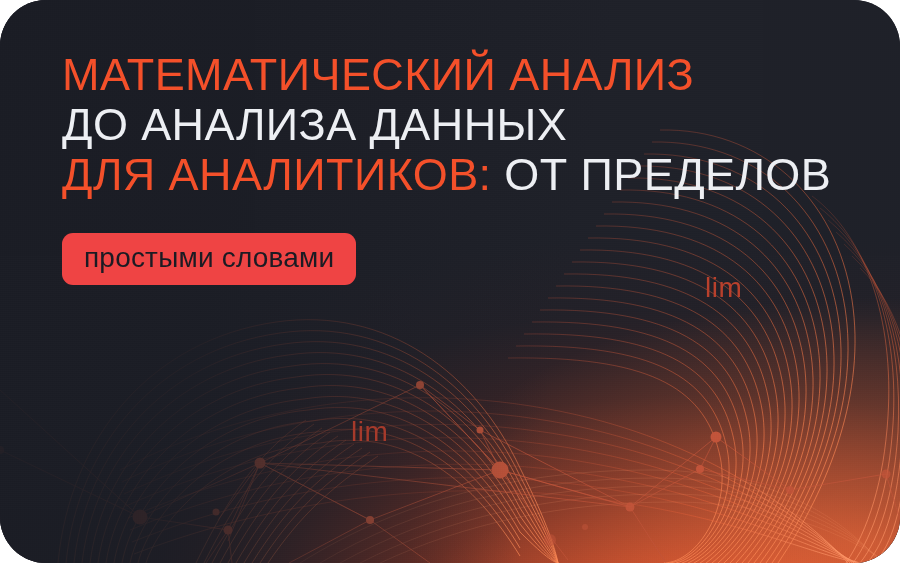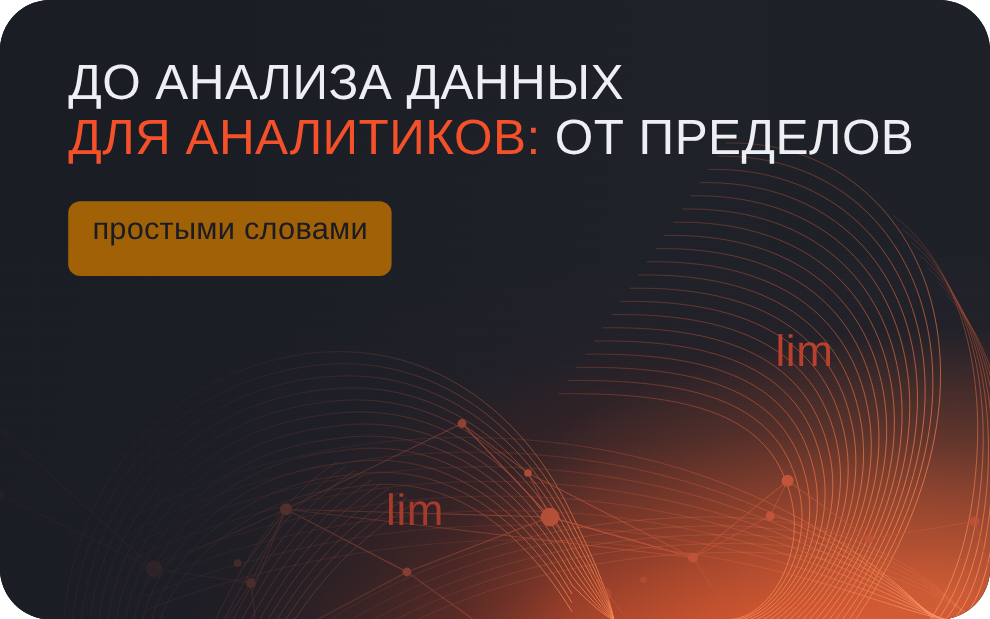--- a/index.html
+++ b/index.html
@@ -110,44 +110,43 @@
     text-transform: uppercase;
     white-space: nowrap;
   }
   .hl-line { display: block; }
   .accent { color: #f4502a; }
   .plain  { color: #edeff3; }
 
   .badge {
     display: inline-block;
     margin-top: 33px;
-    padding: 8px 22px 26px 22px;
+    padding: 8px 22px 10px 22px;
     border: none;
     border-radius: 11px;
-    background: #a16207;
+    background: #ef4444;
     color: #1b1b23;
     font-size: 28px;
     line-height: 34px;
     font-weight: 400;
     letter-spacing: 0.2px;
     white-space: nowrap;
     cursor: pointer;
   }
 
   
   .lim {
     position: absolute;
     z-index: 6;
-    font-size: 40px;
+    font-size: 28px;
     line-height: 40px;
     font-weight: 400;
     letter-spacing: 0.5px;
     color: #b9402c;
     user-select: none;
-    margin-top: 32px;
   }
   .lim-a { left: 705px; top: 268px; }
   .lim-b { left: 351px; top: 412px; color: #a63a2b; }
 </style>
 </head>
 <body>
 
 <div class="banner">
 
   <div class="bg-base"></div>
@@ -320,20 +319,23 @@
 
   <div class="bg-vignette"></div>
   <div class="bg-noise"></div>
 
   <div class="lim lim-a">lim</div>
   <div class="lim lim-b">lim</div>
 
   <div class="content">
     <h1 class="headline">
       <span class="hl-line">
+        <span class="accent">МАТЕМАТИЧЕСКИЙ АНАЛИЗ</span>
+      </span>
+      <span class="hl-line">
         <span class="plain">ДО АНАЛИЗА ДАННЫХ</span>
       </span>
       <span class="hl-line">
         <span class="accent">ДЛЯ АНАЛИТИКОВ:</span><span class="plain"> ОТ ПРЕДЕЛОВ</span>
       </span>
     </h1>
 
     <button class="badge" type="button">простыми словами</button>
   </div>
 

